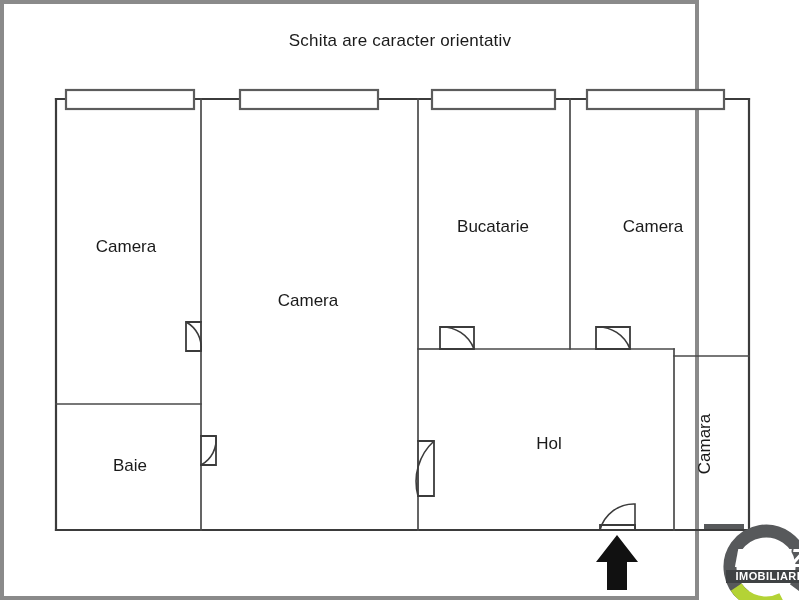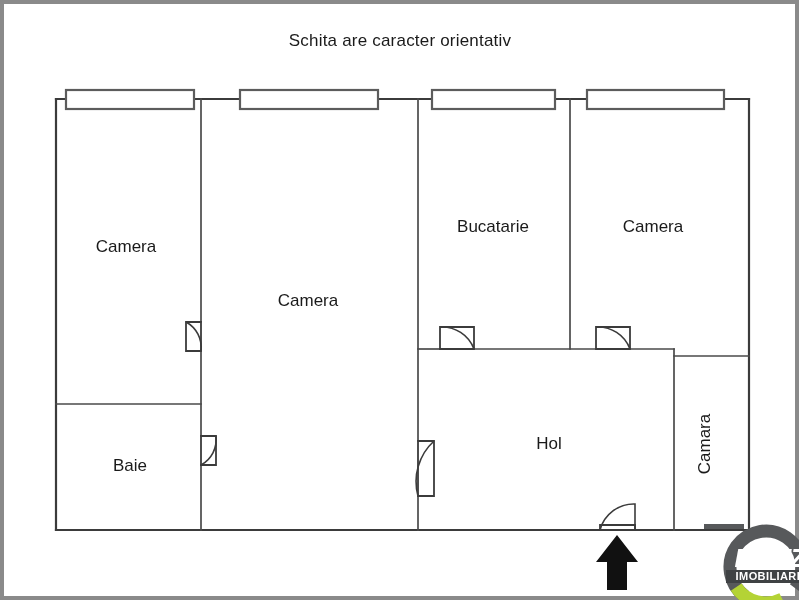--- a/index.html
+++ b/index.html
@@ -9,21 +9,21 @@
     background: #ffffff;
   }
   body {
     width: 799px;
     height: 600px;
     font-family: "Liberation Sans", sans-serif;
     overflow: hidden;
   }
   #plan-frame {
     position: relative;
-    width: 799px;
+    width: 699px;
     height: 600px;
     box-sizing: border-box;
     border: 4px solid #8a8a8a;
     background: #ffffff;
     padding-left: 18px;
   }
   #plan-svg {
     position: absolute;
     left: 0;
     top: 0;

